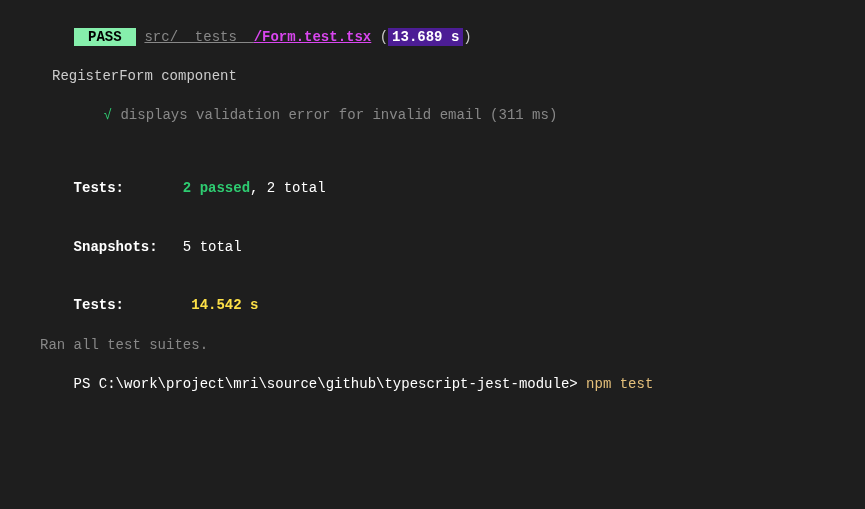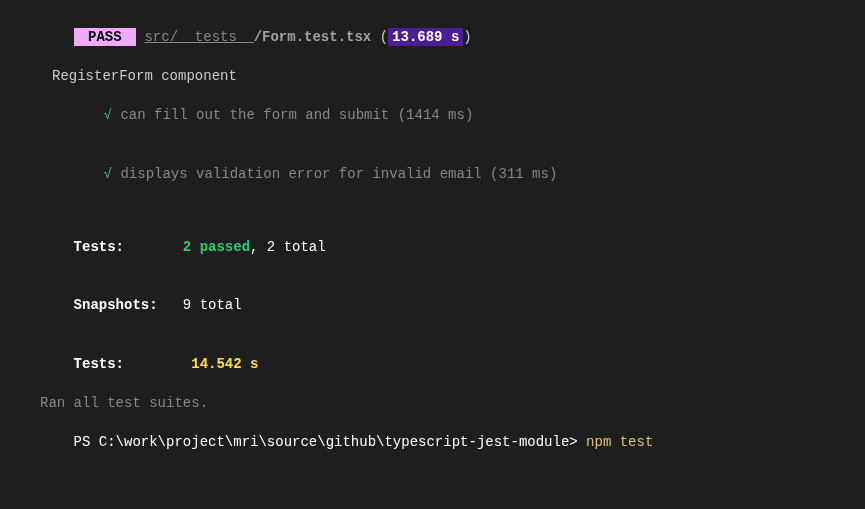--- a/index.html
+++ b/index.html
@@ -9,27 +9,27 @@
     font-family: 'Consolas', 'Courier New', monospace;
     font-size: 14px;
     line-height: 1.4;
     padding: 8px 0;
     width: 865px;
     height: 509px;
     overflow: hidden;
   }
   .line { white-space: pre; padding: 0 10px; }
   .pass-badge {
-    background: #f0abfc;
+    background: #86efac;
     color: #000;
     font-weight: bold;
     padding: 1px 6px;
   }
   .path-prefix { color: #888; text-decoration: underline; }
-  .path-file { color: #a3a3a3; font-weight: bold; }
+  .path-file { color: #d946ef; font-weight: bold; text-decoration: underline; }
   .duration-badge {
     background: #4c1d95;
     color: #fff;
     font-weight: bold;
     padding: 1px 4px;
   }
   .check { color: #2ecc71; }
   .dim { color: #888; }
   .white { color: #fff; }
   .bold { font-weight: bold; }
@@ -45,37 +45,34 @@
 <body>
 
 <div>
 
   <div class="line indent-summary">
     <span class="pass-badge"> PASS </span><span> </span><span class="path-prefix">src/__tests__</span><span class="path-file">/Form.test.tsx</span><span> (</span><span class="duration-badge">13.689 s</span><span>)</span>
   </div>
 
   <div class="line indent1">RegisterForm component</div>
 
-  <div class="line indent2">
-    <span class="check">√</span><span> </span><span class="dim">can fill out the form and submit</span><span> </span><span class="dim">(1414 ms)</span>
-  </div>
 
   <div class="line indent2">
     <span class="check">√</span><span> </span><span class="dim">displays validation error for invalid email</span><span> </span><span class="dim">(311 ms)</span>
   </div>
 
   <div class="gap"></div>
 
 
   <div class="line indent-summary">
     <span class="white bold">Tests:</span><span>       </span><span class="green-bold">2 passed</span><span class="white">, 2 total</span>
   </div>
 
   <div class="line indent-summary">
-    <span class="white bold">Snapshots:</span><span>   </span><span class="white">9 total</span>
+    <span class="white bold">Snapshots:</span><span>   </span><span class="white">5 total</span>
   </div>
 
   <div class="line indent-summary">
     <span class="white bold">Tests:</span><span>        </span><span class="yellow-bold">14.542 s</span>
   </div>
 
   <div class="line indent-summary dim">Ran all test suites.</div>
 
   <div class="line indent-summary">
     <span class="white">PS C:\work\project\mri\source\github\typescript-jest-module&gt; </span><span class="yellow">npm test</span>

